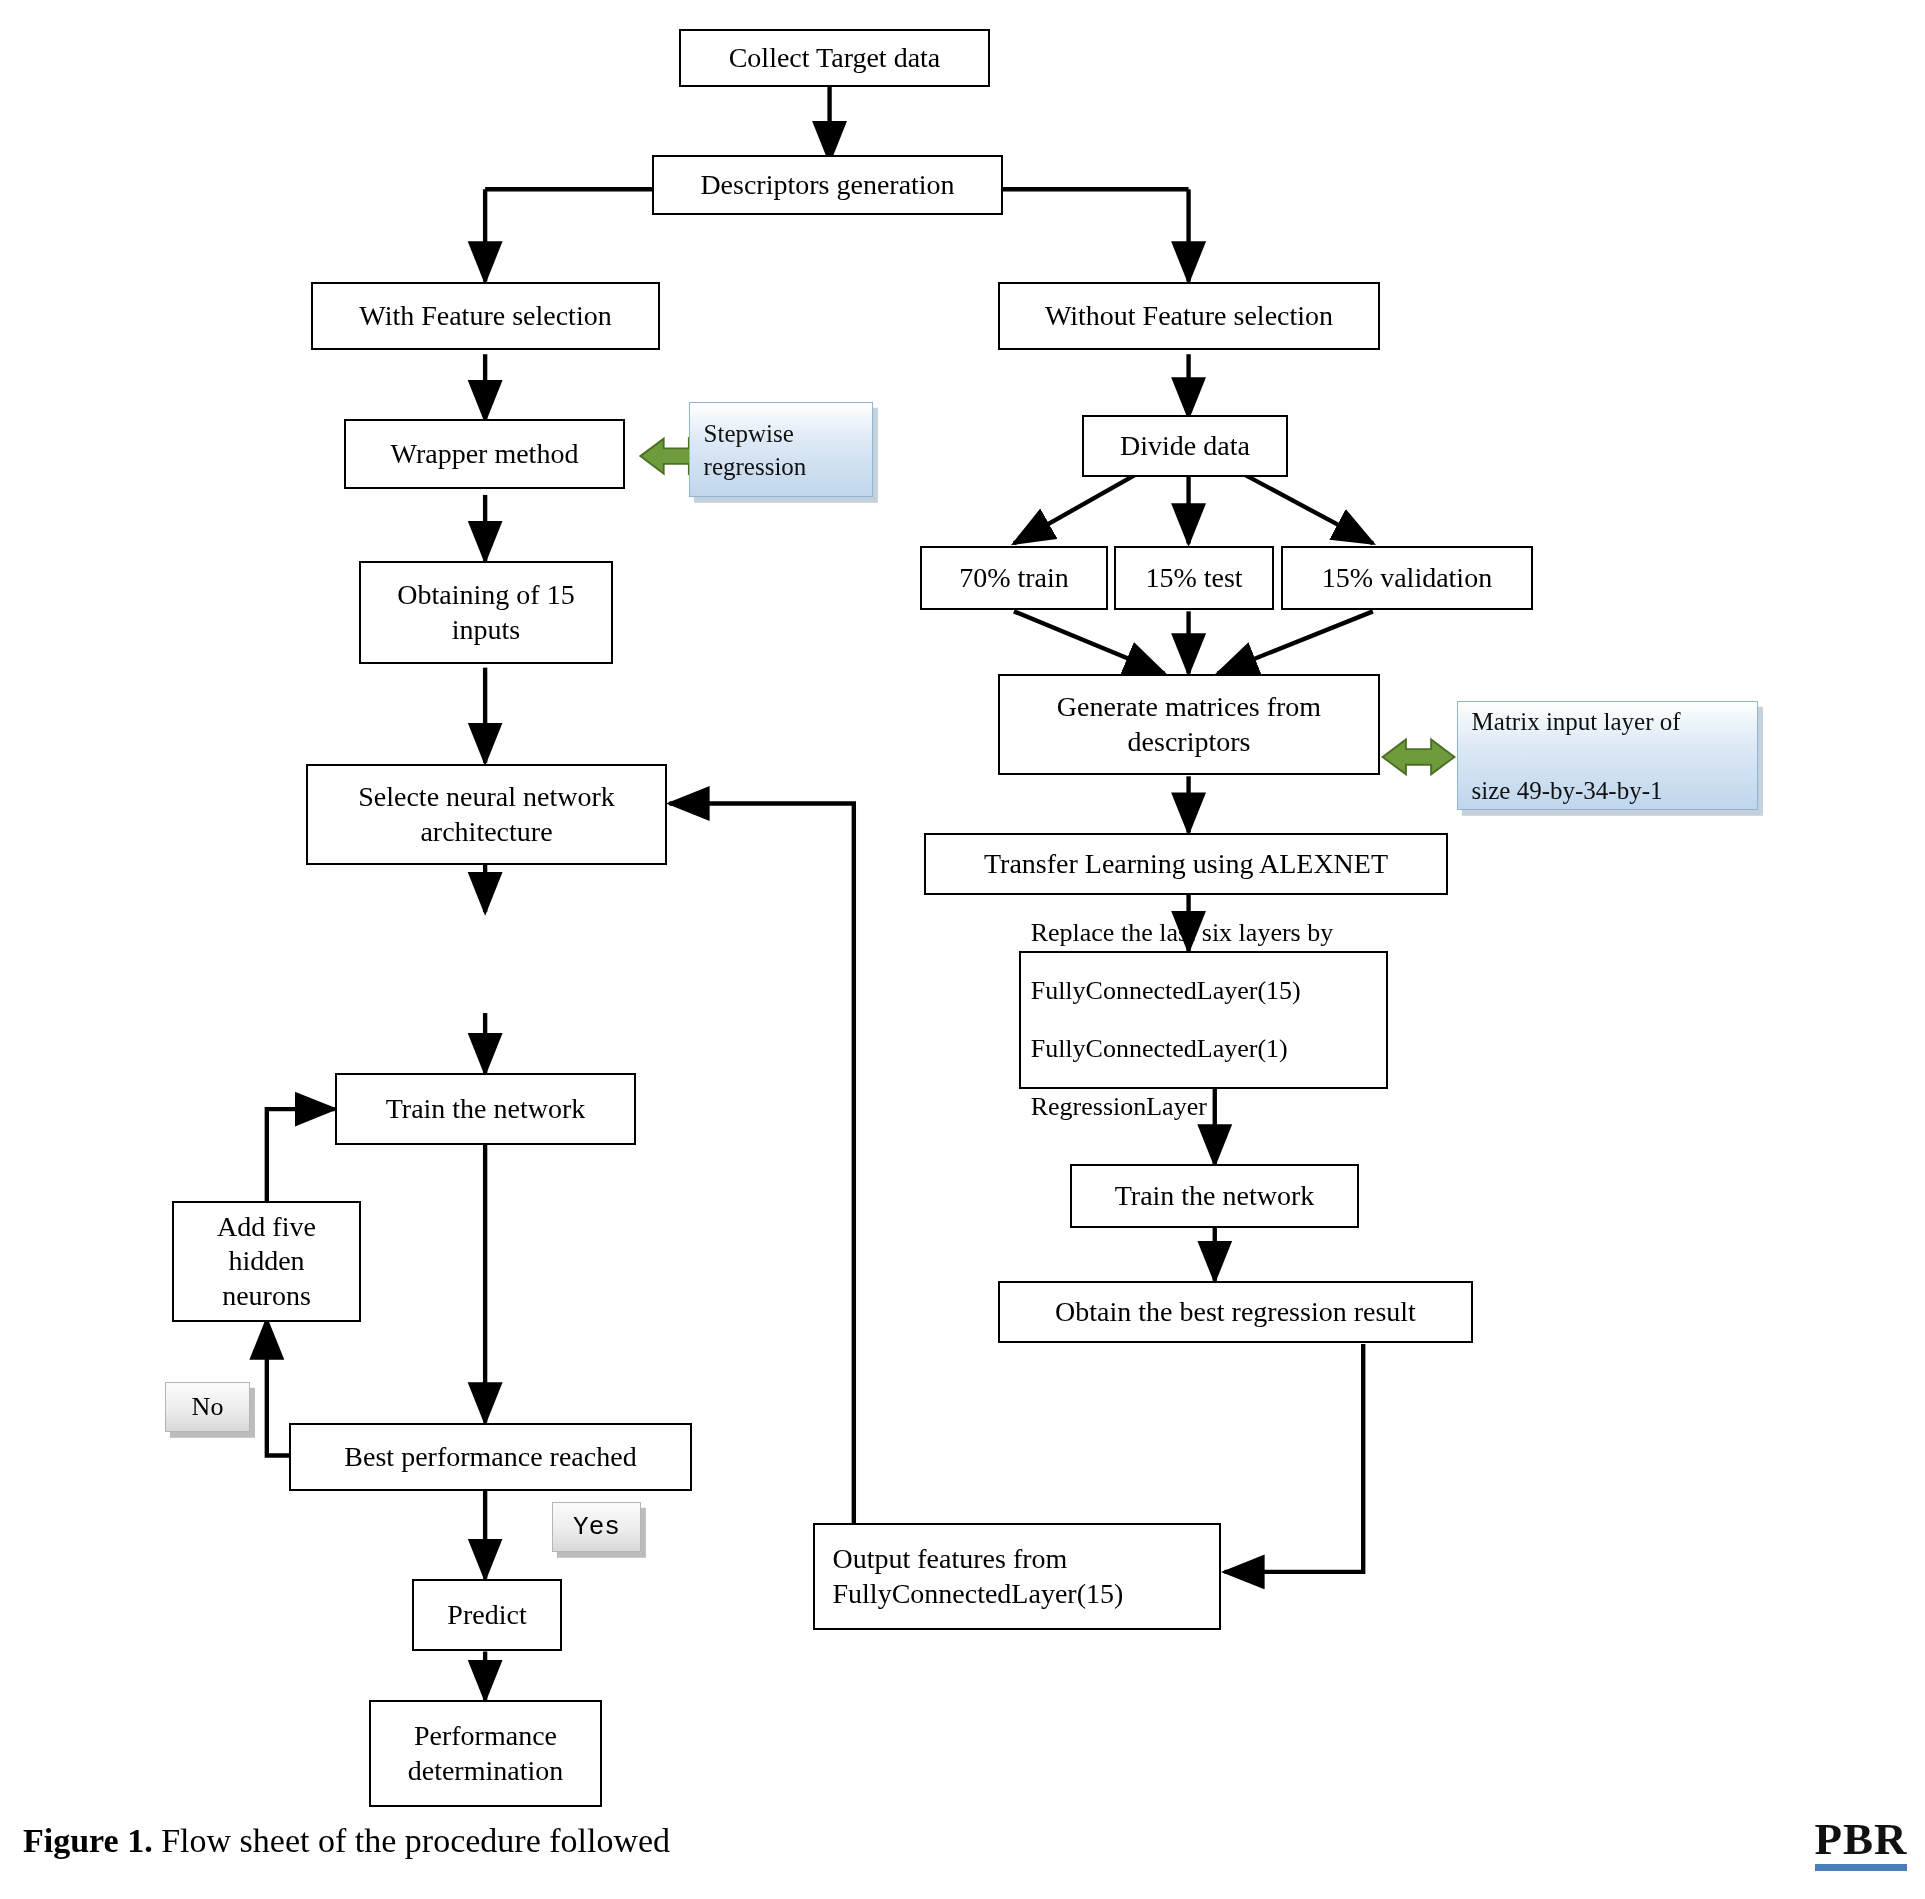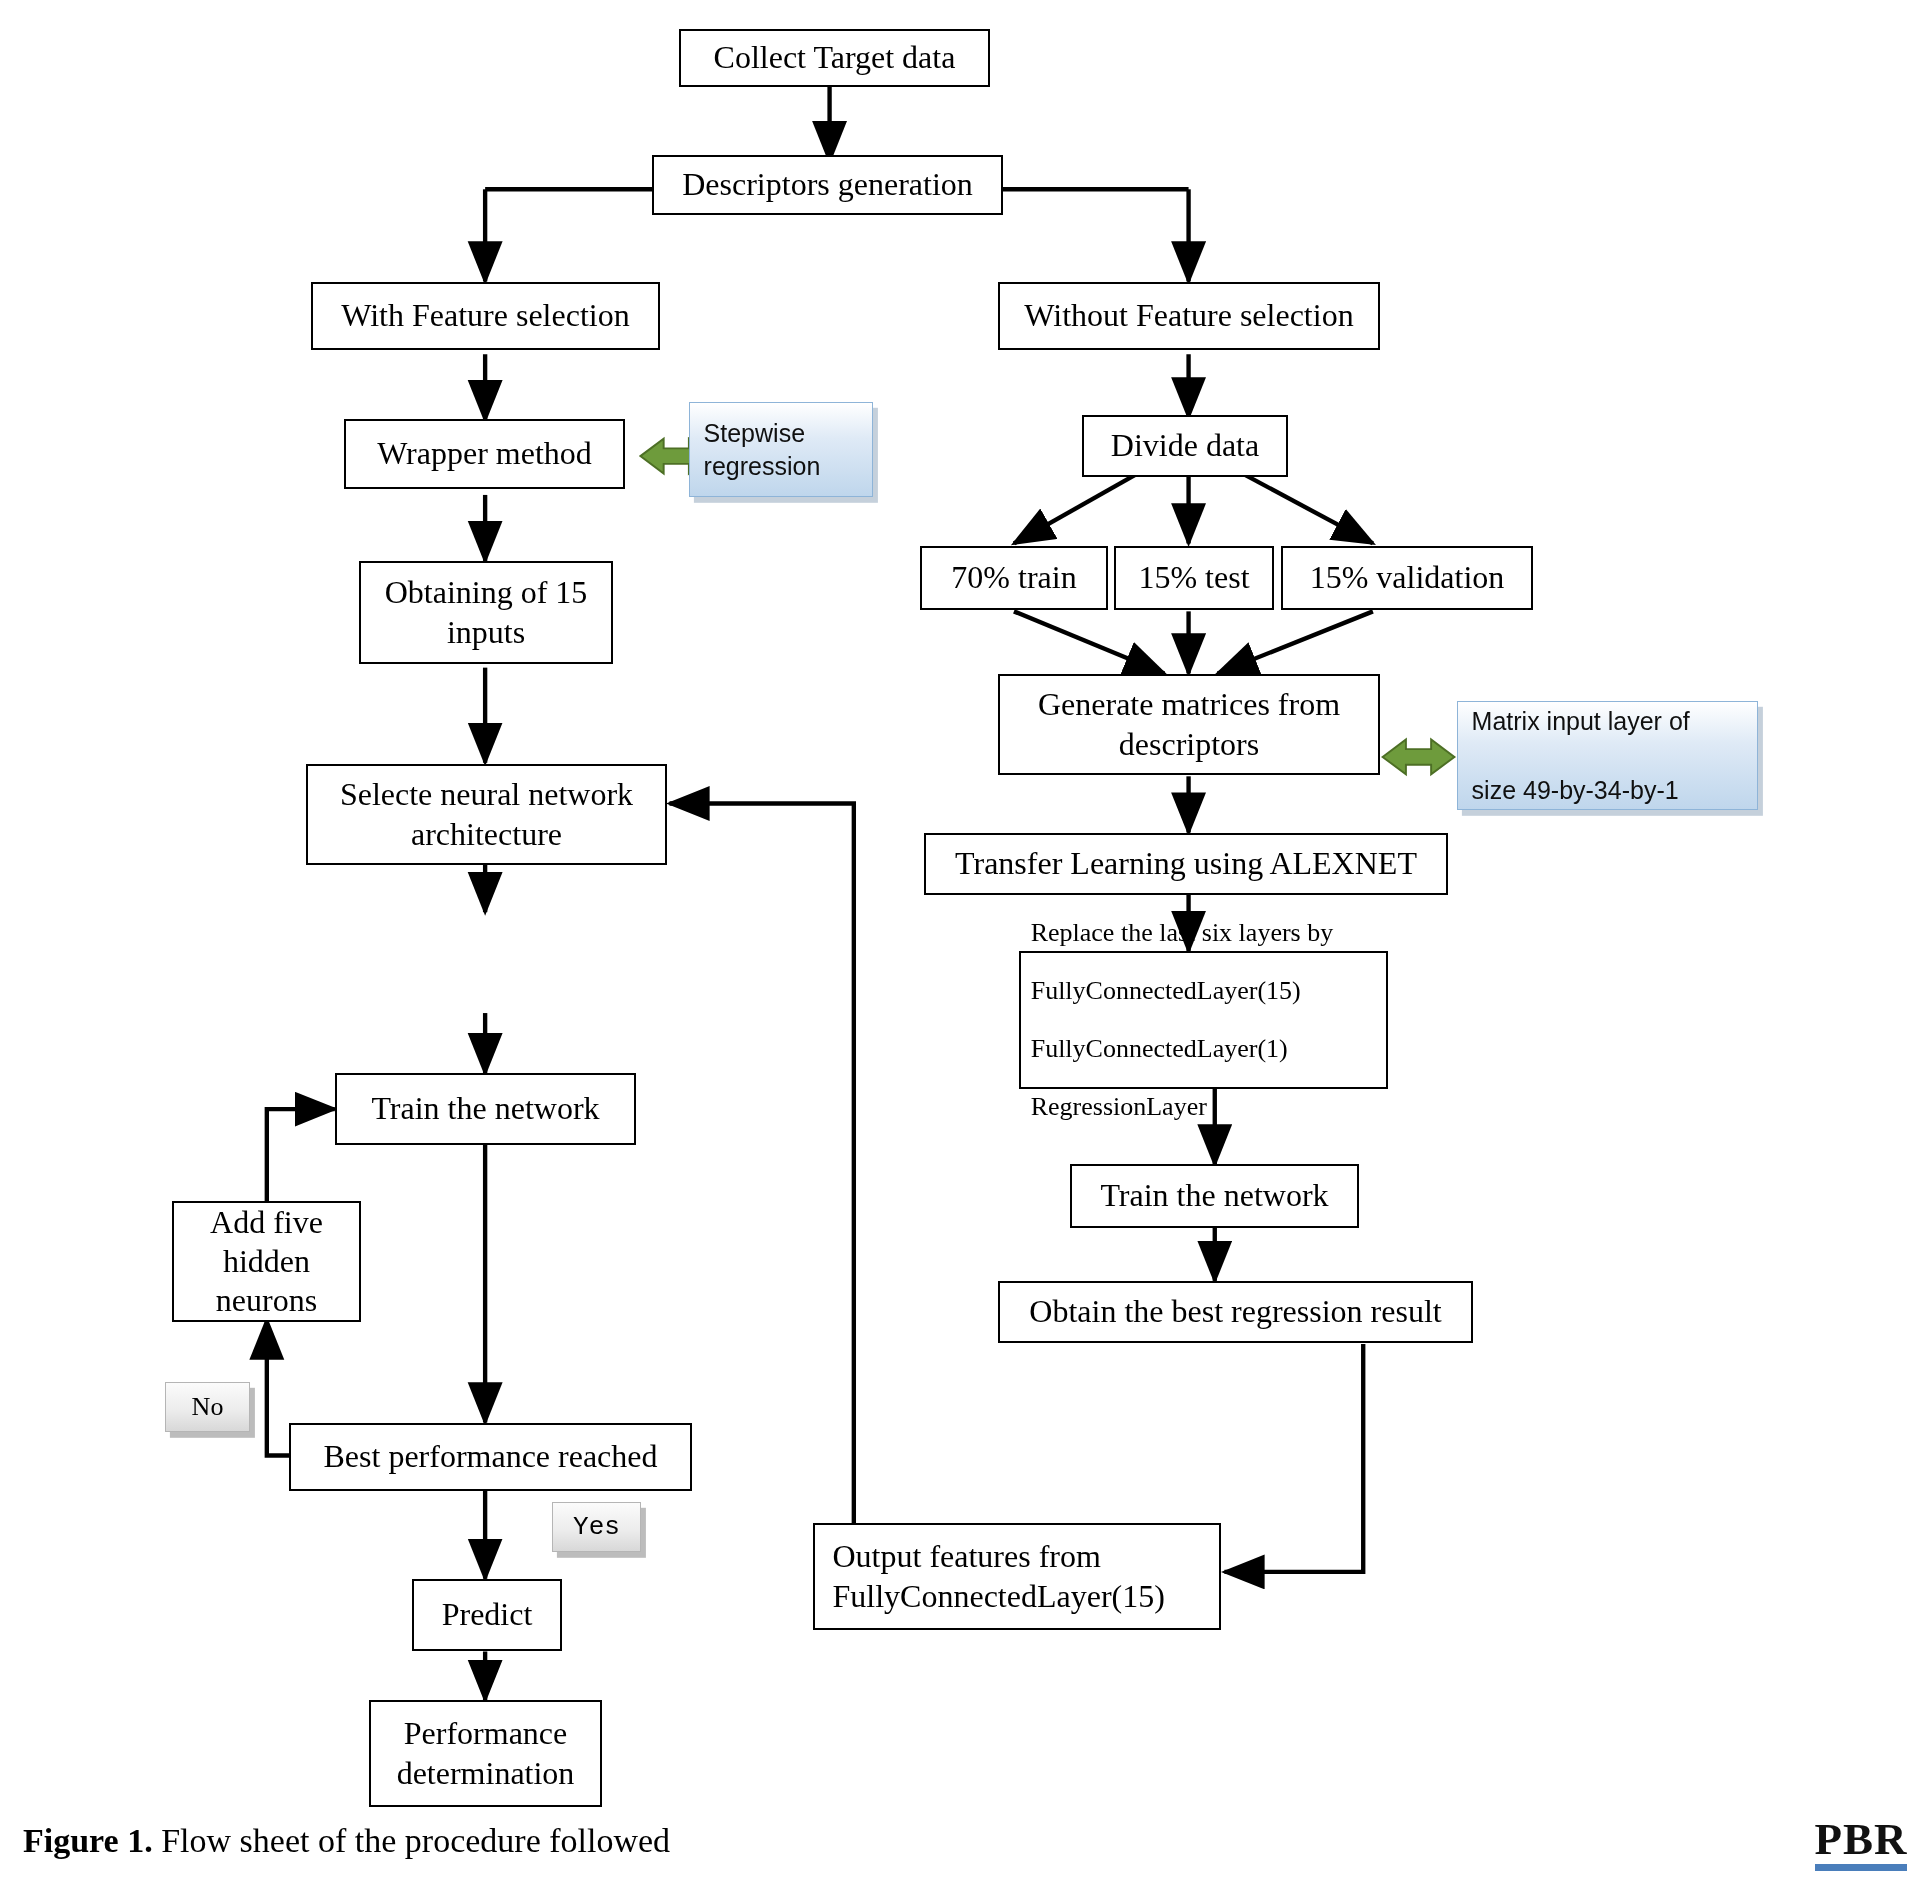--- a/index.html
+++ b/index.html
@@ -29,21 +29,21 @@
   .node {
     position: absolute;
     box-sizing: border-box;
     border: 2.9px solid #000;
     background: #ffffff;
     display: flex;
     align-items: center;
     justify-content: center;
     text-align: center;
     font-family: "Liberation Serif", "DejaVu Serif", serif;
-    font-size: 32px;
+    font-size: 28px;
     line-height: 1.22;
     color: #000;
     padding: 1.9px 7.8px;
   }
   .node.small {
     font-size: 26px;
     line-height: 1.3;
     justify-content: flex-start;
     text-align: left;
     padding: 5.8px 9.7px;
@@ -56,21 +56,21 @@
   .callout {
     position: absolute;
     box-sizing: border-box;
     border: 1.9px solid #8eb4d8;
     background: linear-gradient(180deg, #ffffff 0%, #dfeaf6 38%, #bfd6ec 100%);
     box-shadow: 4.9px 5.8px 0 rgba(150,170,190,0.55);
     display: flex;
     align-items: center;
     justify-content: flex-start;
     text-align: left;
-    font-family: Liberation Sans, sans-serif;
+    font-family: Liberation Serif, serif;
     font-size: 25px;
     line-height: 1.32;
     color: #101010;
     padding: 3.9px 13.6px;
   }
   .taglabel {
     position: absolute;
     box-sizing: border-box;
     border: 1px solid #b5b5b5;
     background: linear-gradient(180deg, #fbfbfb 0%, #ededed 55%, #d8d8d8 100%);

